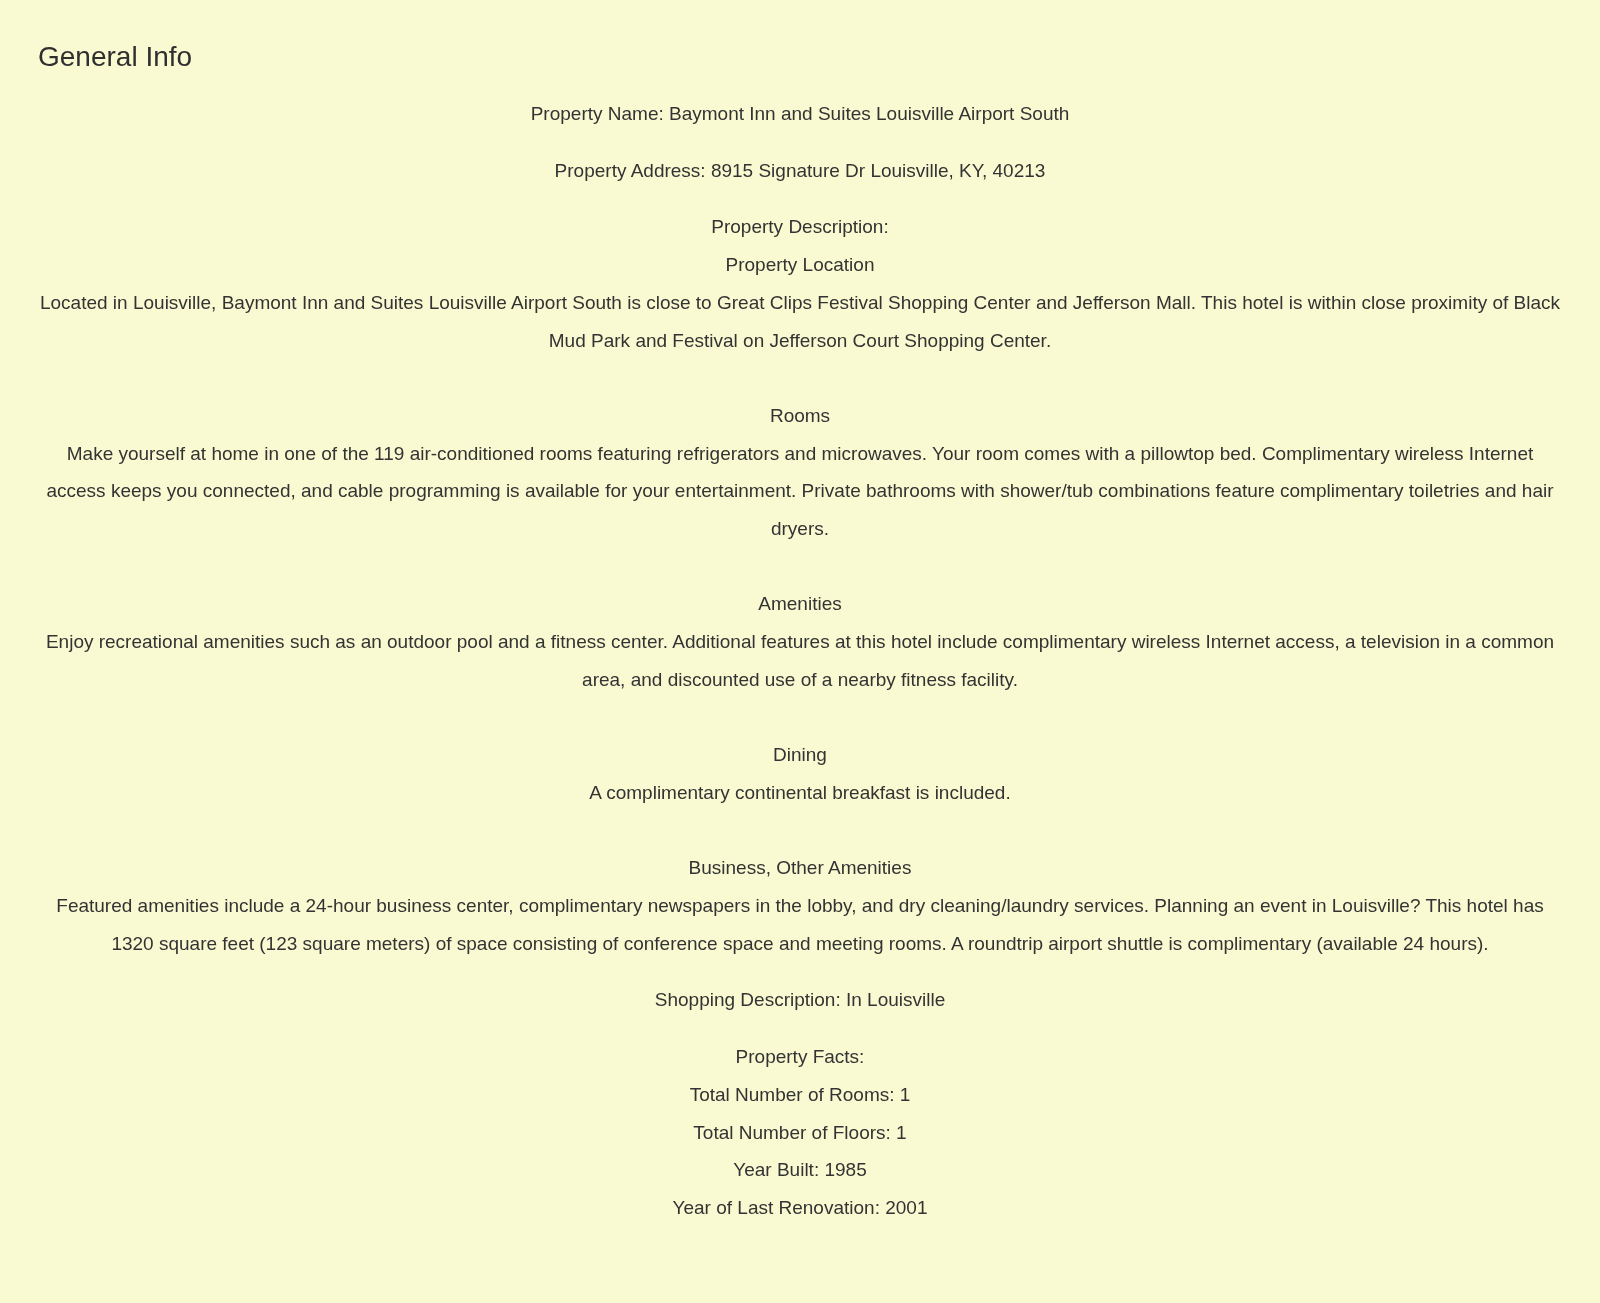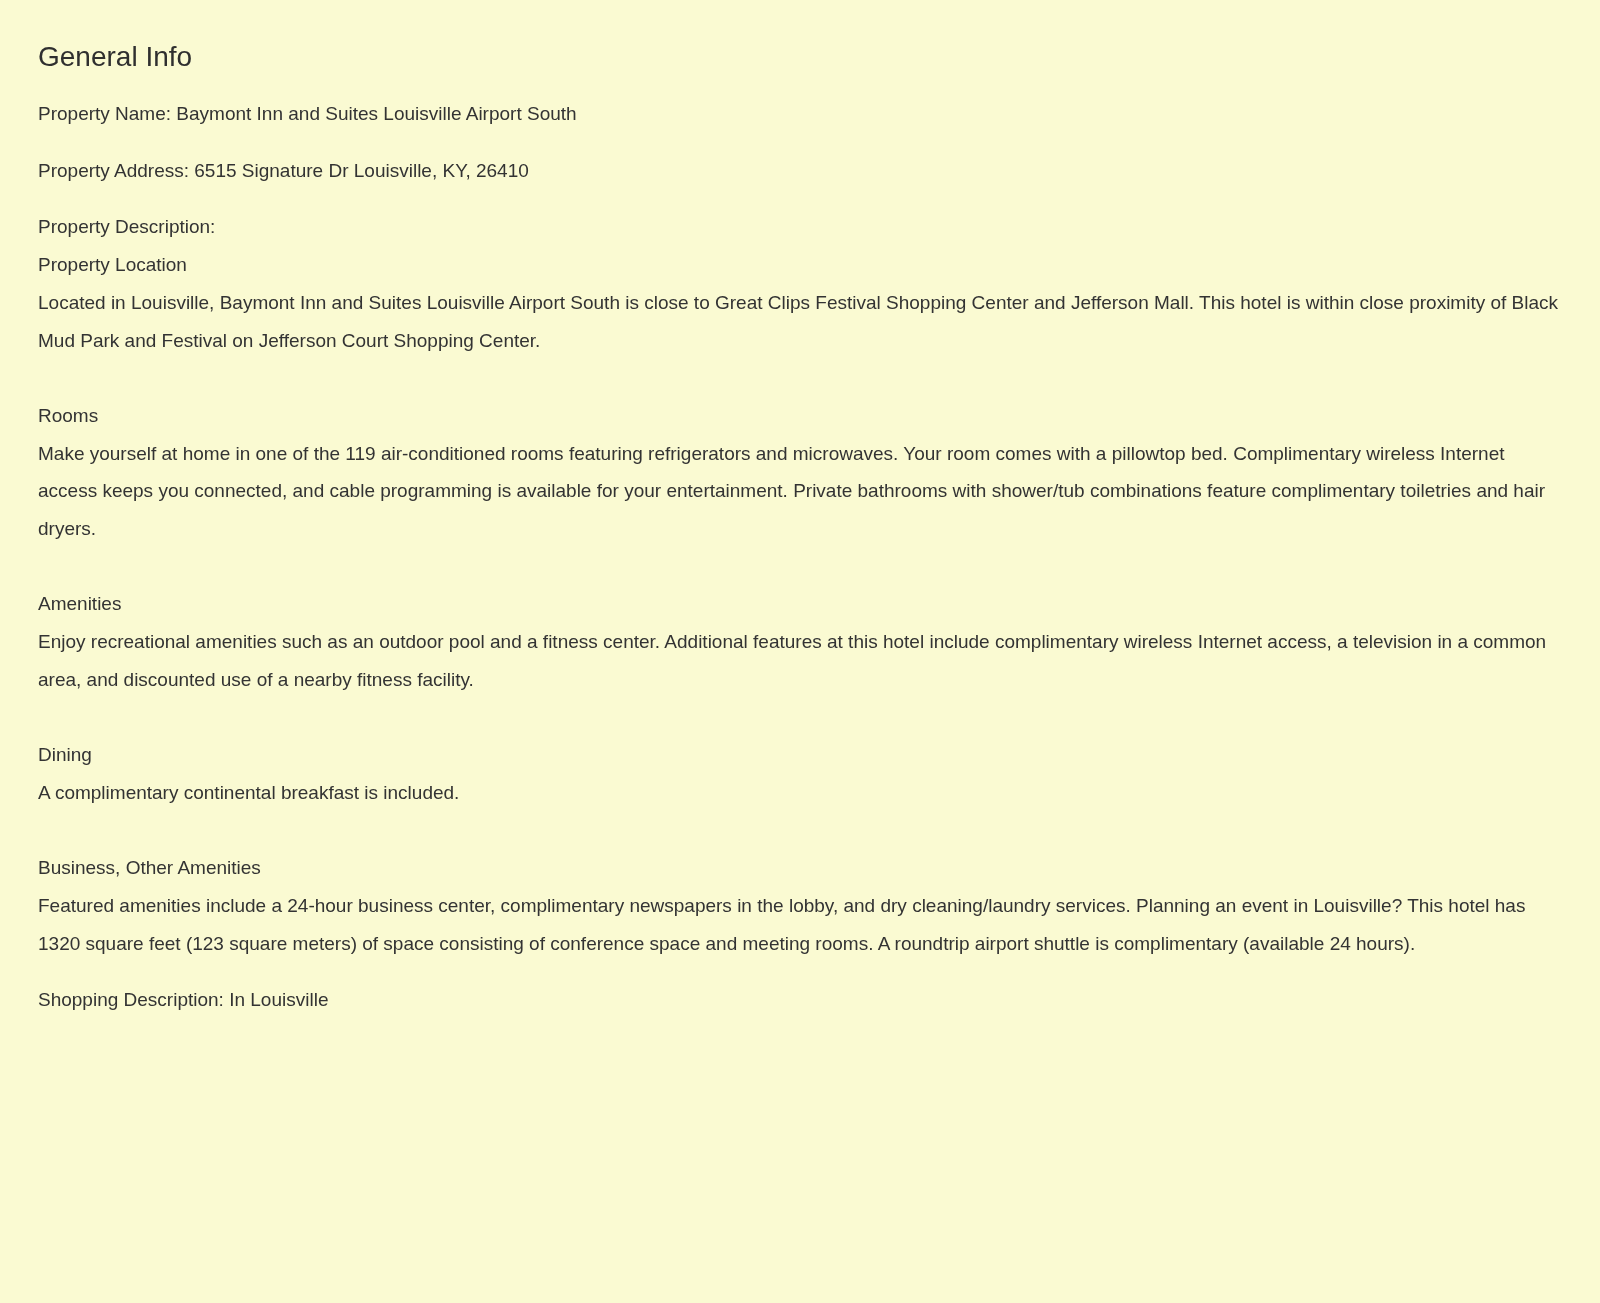--- a/index.html
+++ b/index.html
@@ -23,43 +23,49 @@
   h1.page-title {
     font-size: 28px;
     font-weight: 400;
     line-height: 1.25;
     margin: 17px 0 21px 0;
     color: var(--fg-heading, #2f2f2f);
   }
   p.text-block {
     margin: 19px 0;
     white-space: pre-line;
+    text-align: center;
   }
 </style>
 </head>
 <body style="--bg: #FAFAD2; --fg: #333333; --fg-heading: #2f2f2f;">
 
 <div class="page">
   <h1 class="page-title">General Info</h1>
 
   <p class="text-block">Property Name: Baymont Inn and Suites Louisville Airport South</p>
 
-  <p class="text-block">Property Address: 6515 Signature Dr Louisville, KY, 26410</p>
+  <p class="text-block">Property Address: 8915 Signature Dr Louisville, KY, 40213</p>
 
   <p class="text-block">Property Description:
 Property Location
 Located in Louisville, Baymont Inn and Suites Louisville Airport South is close to Great Clips Festival Shopping Center and Jefferson Mall. This hotel is within close proximity of Black Mud Park and Festival on Jefferson Court Shopping Center.
 
 Rooms
 Make yourself at home in one of the 119 air-conditioned rooms featuring refrigerators and microwaves. Your room comes with a pillowtop bed. Complimentary wireless Internet access keeps you connected, and cable programming is available for your entertainment. Private bathrooms with shower/tub combinations feature complimentary toiletries and hair dryers.
 
 Amenities
 Enjoy recreational amenities such as an outdoor pool and a fitness center. Additional features at this hotel include complimentary wireless Internet access, a television in a common area, and discounted use of a nearby fitness facility.
 
 Dining
 A complimentary continental breakfast is included.
 
 Business, Other Amenities
 Featured amenities include a 24-hour business center, complimentary newspapers in the lobby, and dry cleaning/laundry services. Planning an event in Louisville? This hotel has 1320 square feet (123 square meters) of space consisting of conference space and meeting rooms. A roundtrip airport shuttle is complimentary (available 24 hours).</p>
 
   <p class="text-block">Shopping Description: In Louisville</p>
 
+  <p class="text-block">Property Facts:
+Total Number of Rooms: 1
+Total Number of Floors: 1
+Year Built: 1985
+Year of Last Renovation: 2001</p>
 </div>
 
 </body></html>

